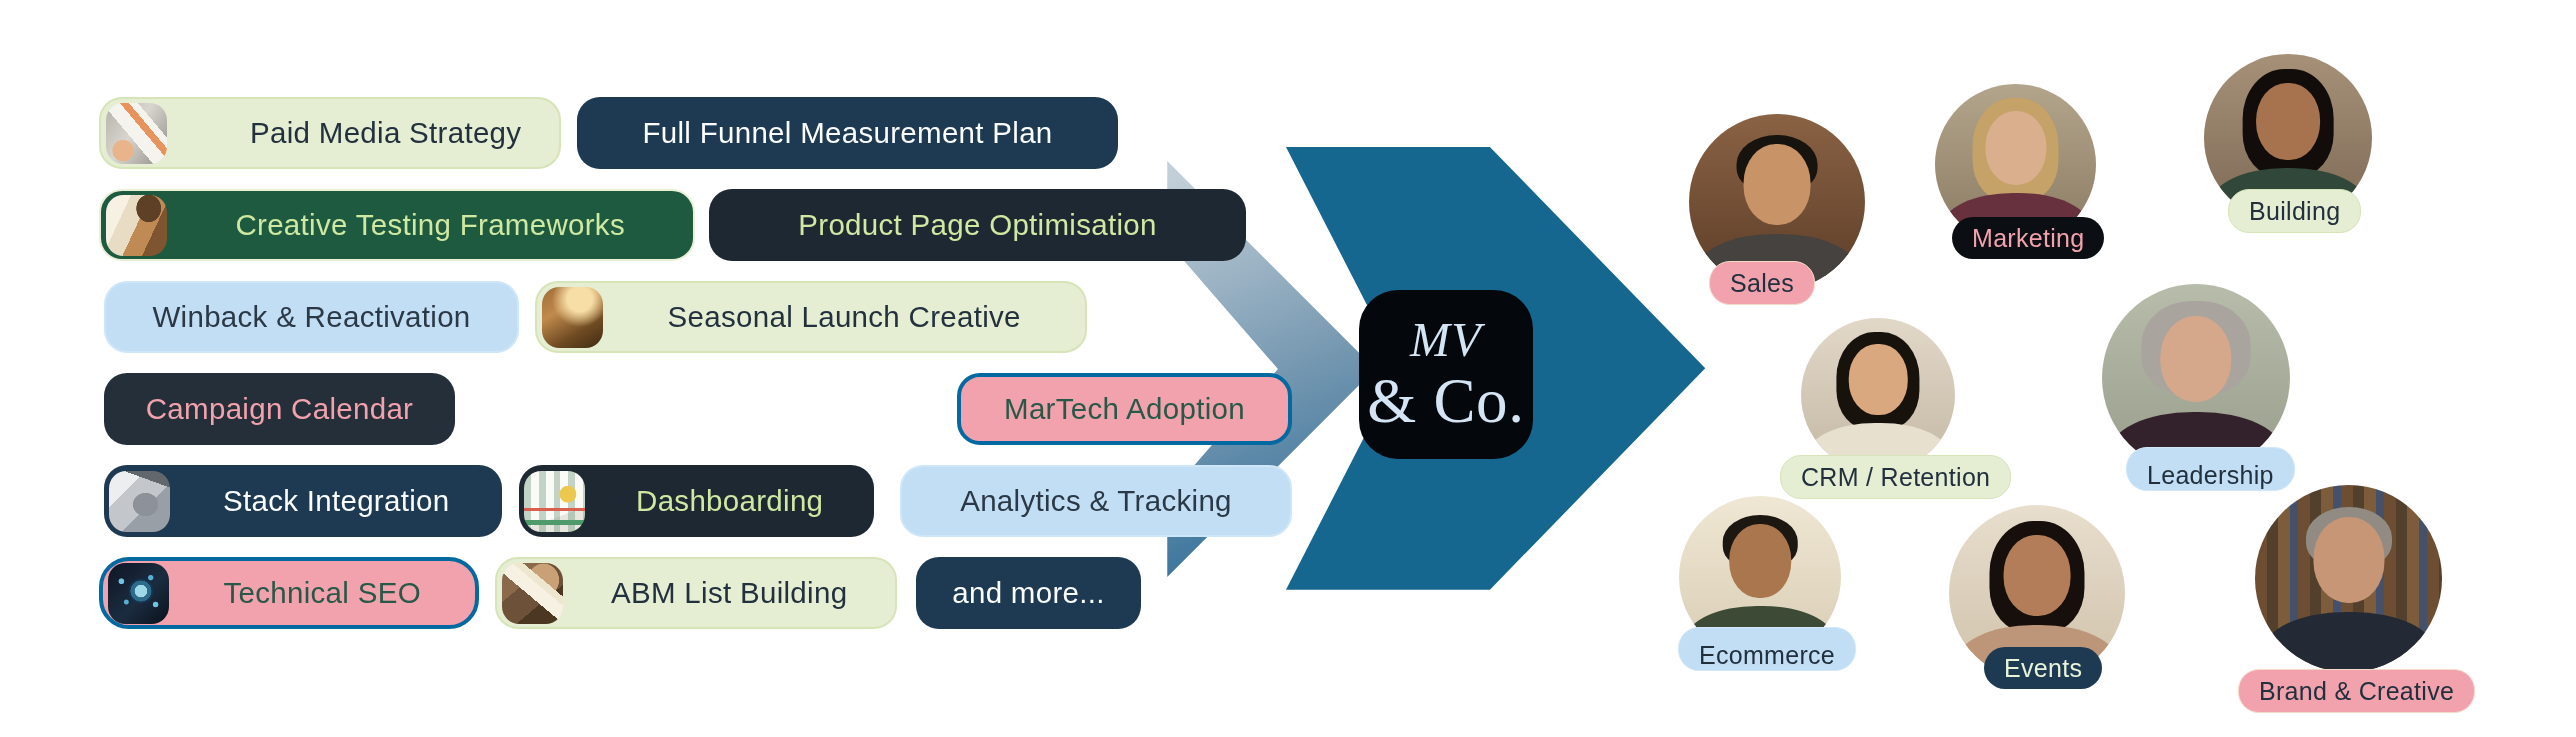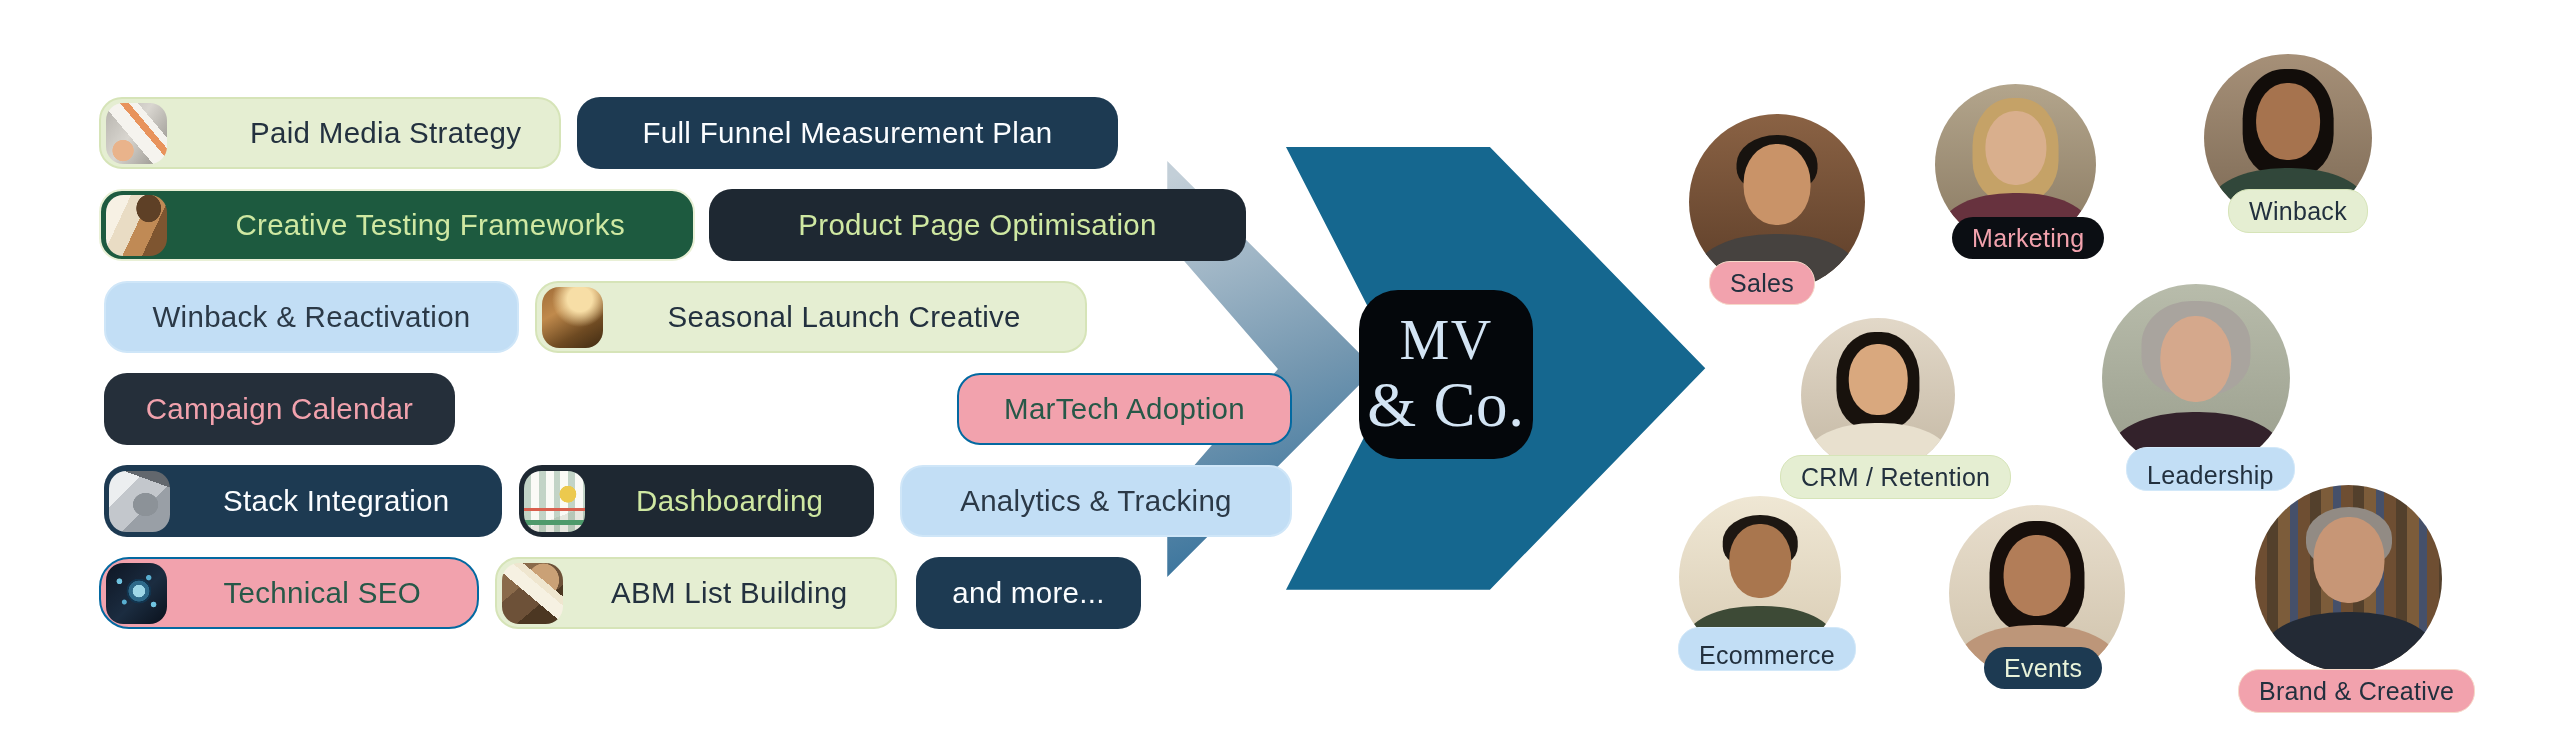--- a/index.html
+++ b/index.html
@@ -18,21 +18,21 @@
   .thumb{
     flex:0 0 auto;width:61px;height:61px;margin-left:5.4px;border-radius:17.4px;overflow:hidden;
     background-color:#cccccc;background-size:cover;
   }
   .s-lightgreen{background:#e5eed2;color:#23313f;border:2px solid #d6e4b8;}
   .s-navy{background:#1d3a52;color:#fbfdff;}
   .s-darkgreen{background:#1d5a3f;color:#cfe8a2;border:2px solid #e9f0d6;}
   .s-charcoal{background:#1e2832;color:#cfe8a2;}
   .s-charcoal-pink{background:#252f3a;color:#f2a2ad;}
   .s-lightblue{background:#c2def5;color:#2b3947;border:2px solid #cfe6f8;}
-  .s-pink{background:#f2a2ad;color:#275848;border:2px solid #0369a1;}
+  .s-pink{background:#f2a2ad;color:#275848;border:4px solid #0369a1;}
 
   
   .t-photos{background:
     radial-gradient(circle at 28% 78%, #e9b38b 0 16%, transparent 17%),
     linear-gradient(50deg, transparent 42%, #f5f3ee 42% 58%, #e8935c 58% 66%, #f5f3ee 66% 74%, transparent 74%),
     linear-gradient(125deg, #b4b1ab 0%, #d9d6d0 45%, #8f8c86 100%);}
   .t-swatches{background:
     radial-gradient(ellipse at 70% 22%, #5e4026 0 20%, transparent 21%),
     linear-gradient(115deg, #f7f1e4 0 28%, #e9dcc4 28% 50%, #c08a55 50% 72%, #7e5530 72%);}
   .t-journal{background:
@@ -61,21 +61,21 @@
     linear-gradient(40deg, transparent 46%, #f6f1e2 46% 62%, #efe6cf 62% 70%, transparent 70%),
     radial-gradient(ellipse at 68% 28%, #caa176 0 26%, transparent 27%),
     linear-gradient(140deg, #8a6a4a 0 35%, #6d5138 35% 65%, #4c3722 65%);}
 
   
   .logo-badge{
     position:absolute;left:1359px;top:290px;width:174px;height:169px;border-radius:39px;
     background:#04070b;z-index:4;display:flex;flex-direction:column;align-items:center;justify-content:center;
     color:#d3e4f4;font-family:"Liberation Serif","DejaVu Serif",serif;
   }
-  .logo-line1{font-size:56px;line-height:1;letter-spacing:1.3px;}
+  .logo-line1{font-size:48px;line-height:1;letter-spacing:1.3px;font-style:italic;}
   .logo-line2{font-size:63px;line-height:1;margin-top:5.4px;letter-spacing:0.7px;}
 
   
   .avatar{
     position:absolute;border-radius:50%;overflow:hidden;z-index:3;
     background:linear-gradient(180deg,var(--bg1),var(--bg2));
   }
   .avatar i{position:absolute;display:block;}
   .avatar .hair{left:50%;transform:translateX(-50%);top:9%;width:54%;height:64%;background:var(--hair);border-radius:46% 46% 40% 40%;}
   .avatar .face{left:50%;transform:translateX(-50%);top:17%;width:38%;height:46%;background:var(--skin);border-radius:48%;}
@@ -221,21 +221,21 @@
     <i class="body"></i>
   </div>
 
   <div class="badge b-pink" style="left:1709px;top:261px;">
     <span>Sales</span>
   </div>
   <div class="badge b-black" style="left:1952px;top:217px;">
     <span>Marketing</span>
   </div>
   <div class="badge b-lightgreen" style="left:2228px;top:189px;">
-    <span>Winback</span>
+    <span>Building</span>
   </div>
   <div class="badge b-lightgreen" style="left:1780px;top:455px;">
     <span>CRM / Retention</span>
   </div>
   <div class="badge b-lightblue" style="left:2126px;top:447px;">
     <span>Leadership</span>
   </div>
   <div class="badge b-lightblue" style="left:1678px;top:627px;">
     <span>Ecommerce</span>
   </div>

